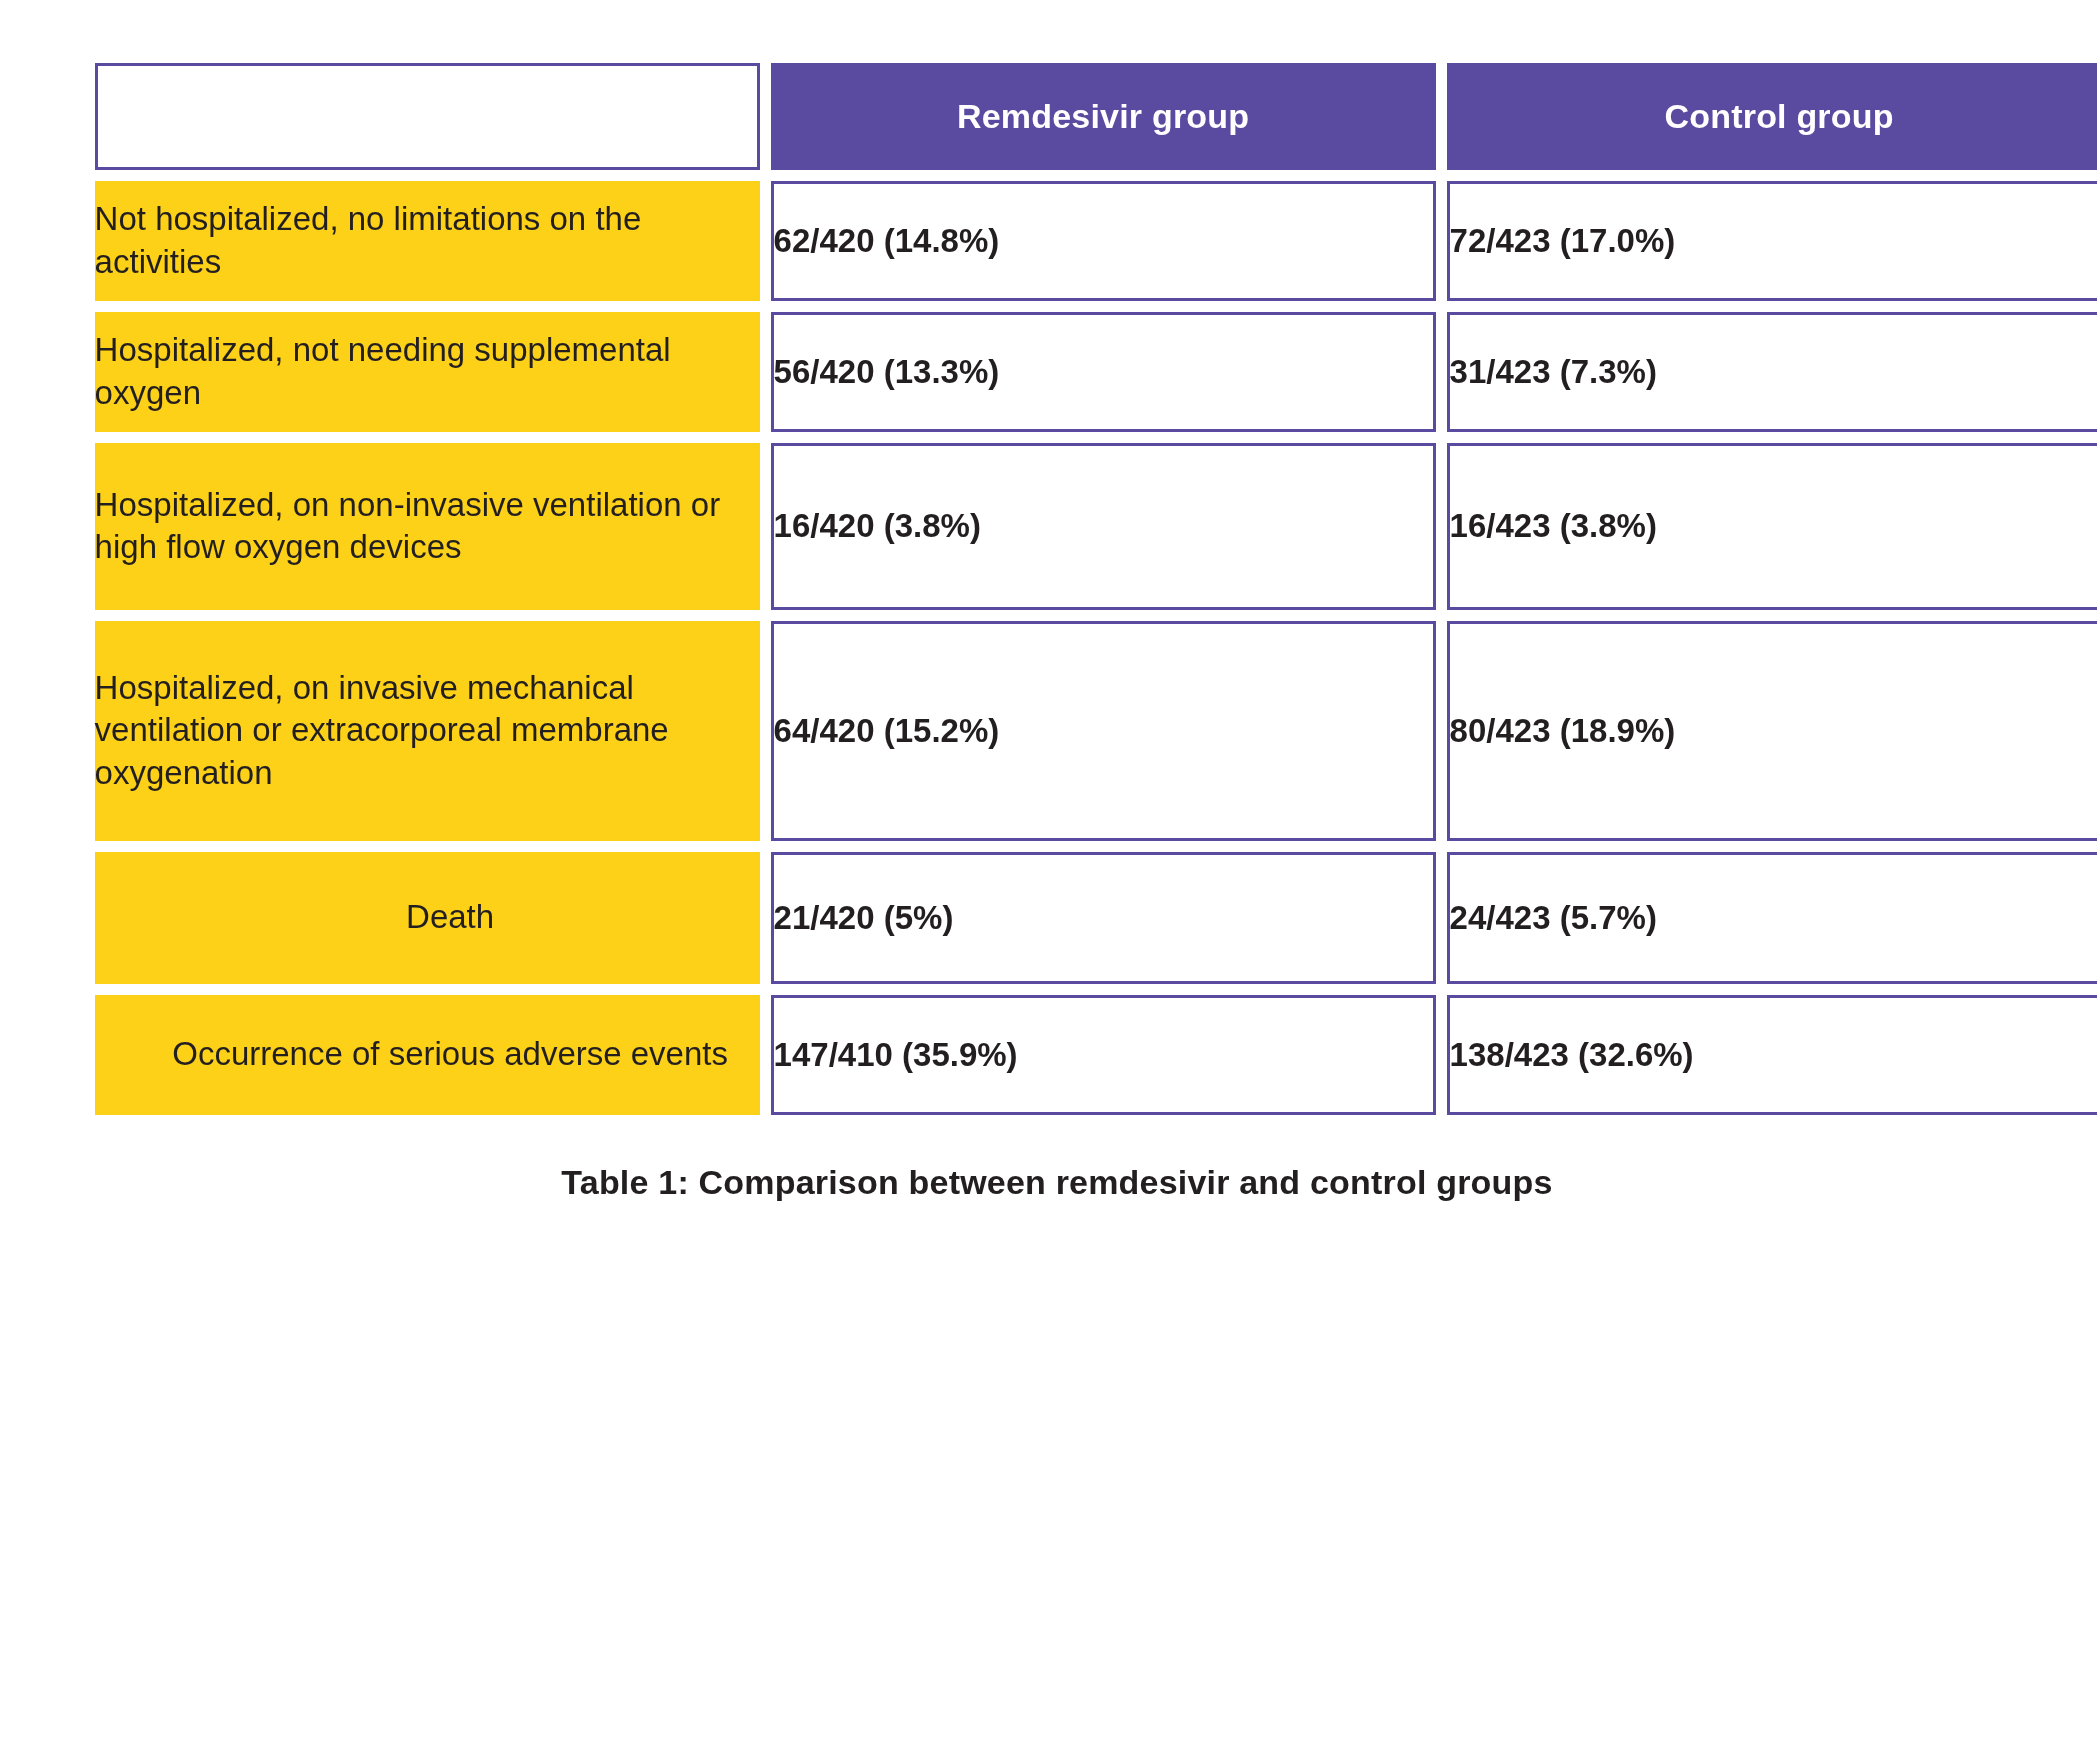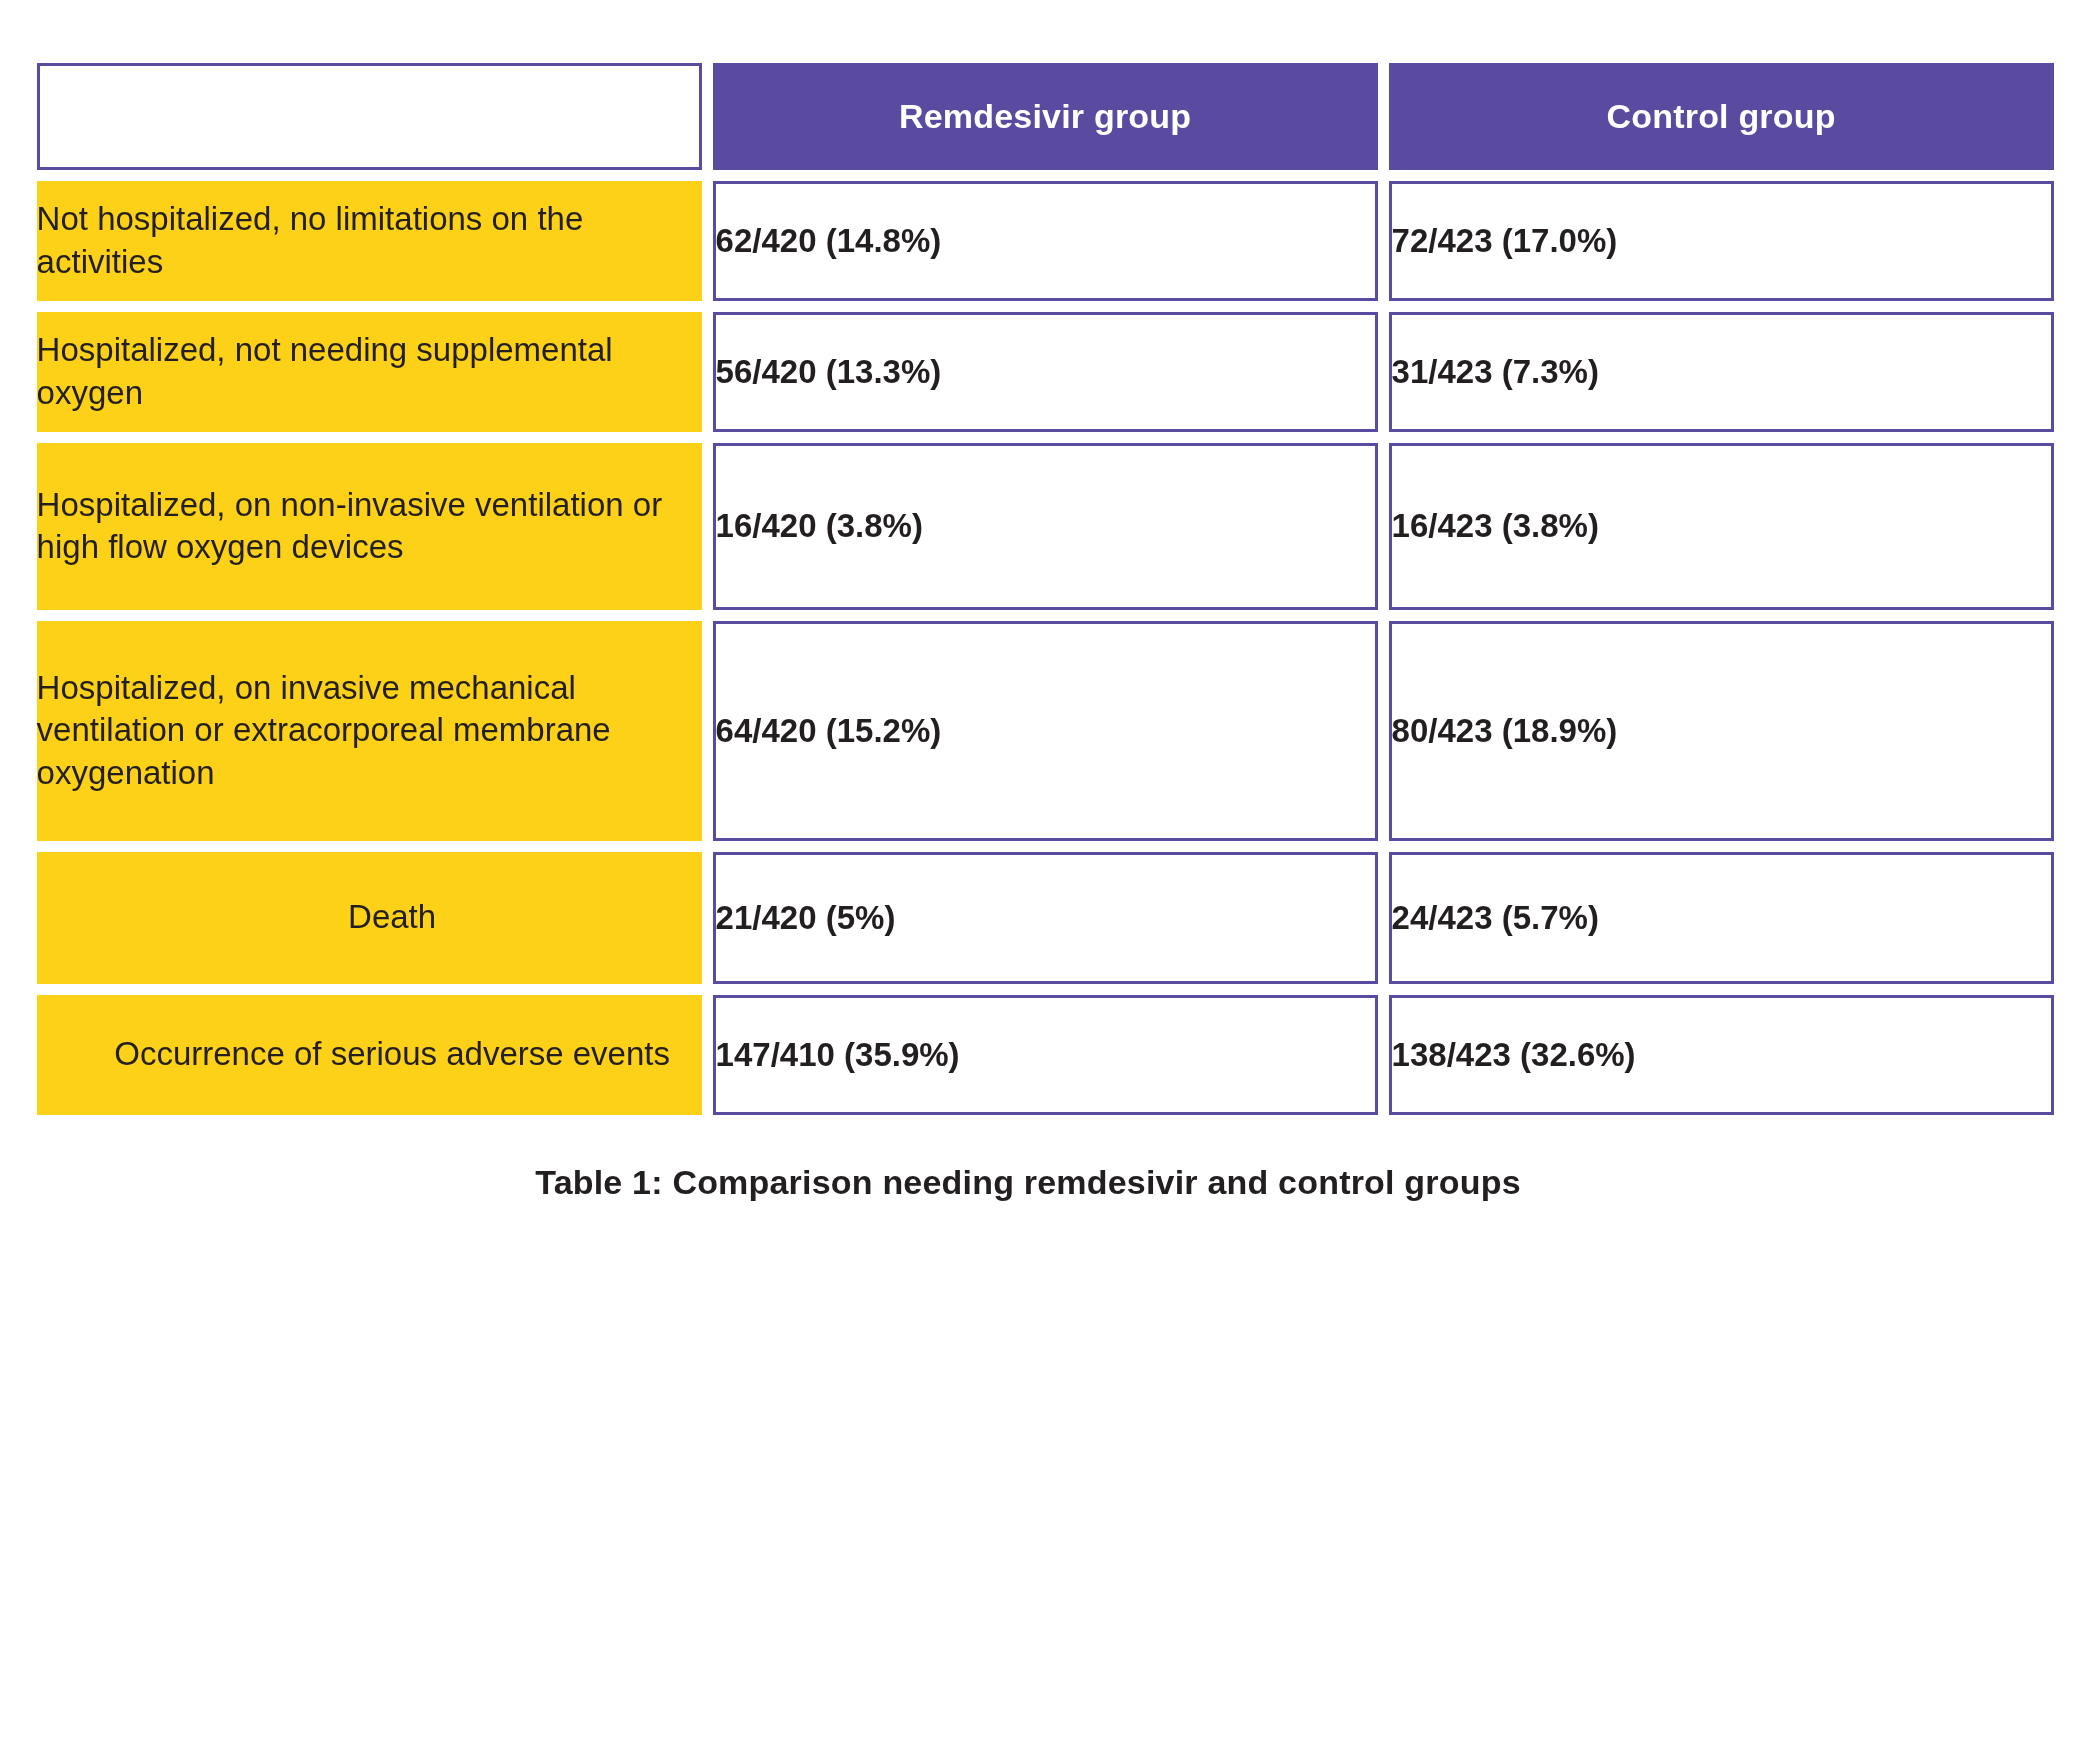--- a/index.html
+++ b/index.html
@@ -12,21 +12,21 @@
     height: 1749px;
     font-family: "Liberation Sans", sans-serif;
     color: #231f20;
     overflow: hidden;
   }
   .page {
     position: relative;
     width: 2097px;
     height: 1749px;
     box-sizing: border-box;
-    padding: 63px 78px 0 37px;
+    padding: 63px 78px 0 95px;
   }
   .table {
     width: 1956px;
     border-collapse: separate;
     border-spacing: 11.4px 11.4px;
     margin-left: -11.4px;
     margin-top: -11.4px;
     table-layout: fixed;
   }
   col.c-label { width: 665px; }
@@ -139,16 +139,16 @@
         <td class="value-cell">24/423 (5.7%)</td>
       </tr>
       <tr class="r7">
         <td class="label-cell center-ish">Occurrence of serious adverse events</td>
         <td class="value-cell">147/410 (35.9%)</td>
         <td class="value-cell">138/423 (32.6%)</td>
       </tr>
     </tbody>
   </table>
 
-  <div class="caption">Table 1: Comparison needing remdesivir and control groups</div>
+  <div class="caption">Table 1: Comparison between remdesivir and control groups</div>
 
 </div>
 
 
 </body></html>

